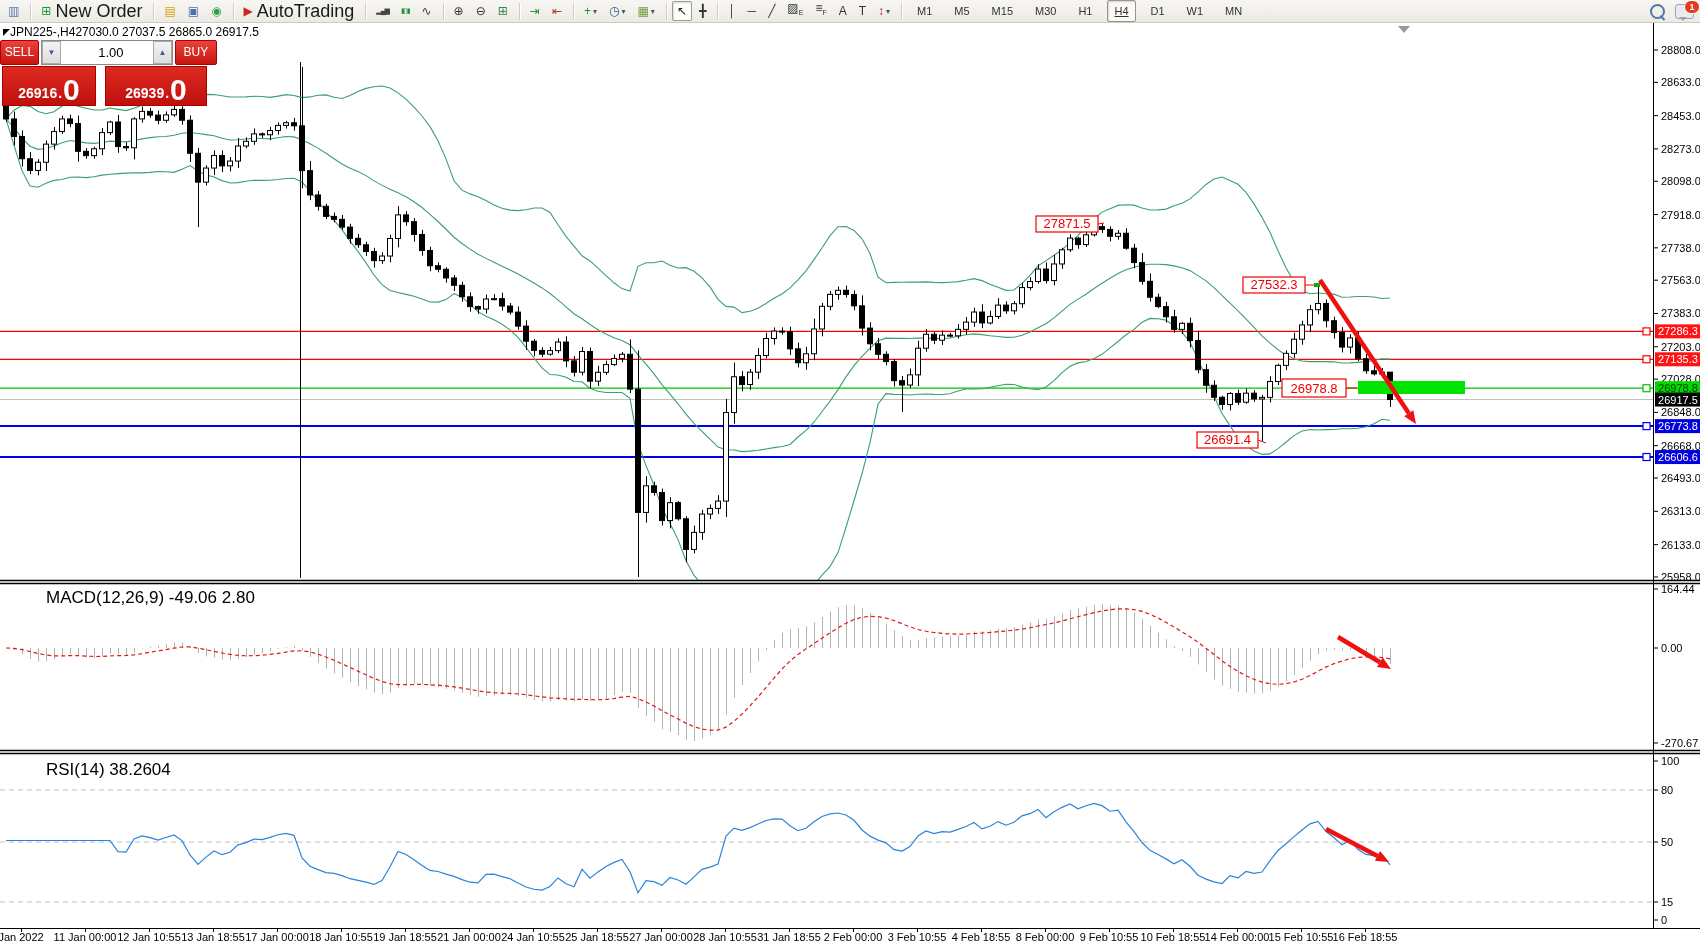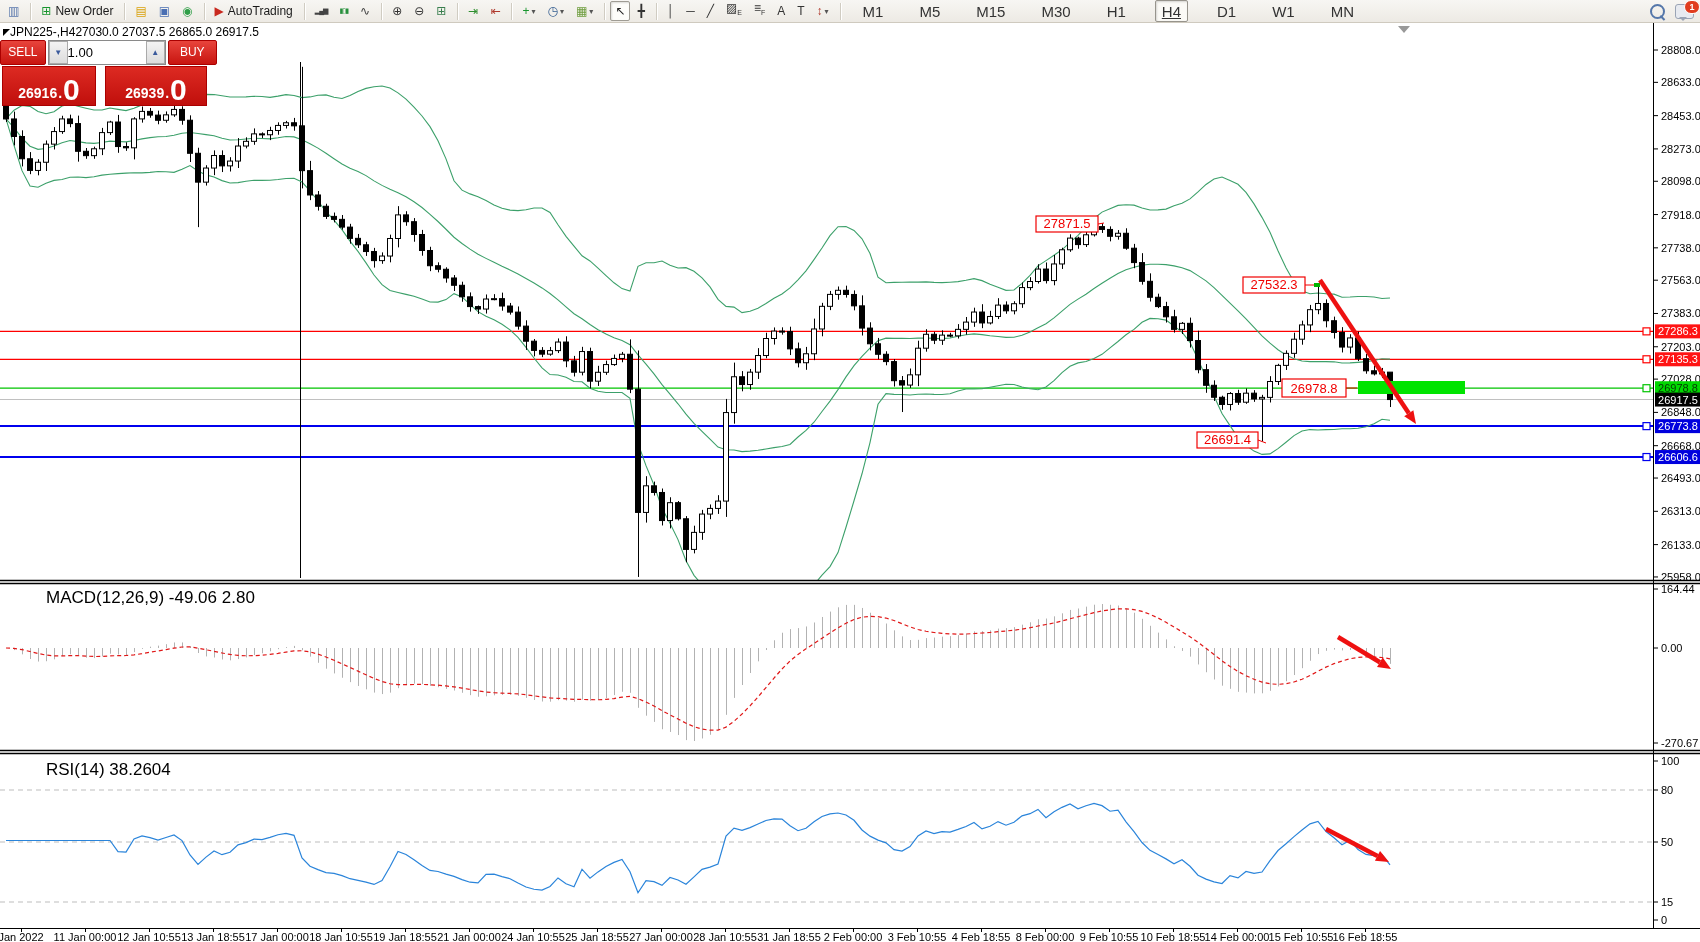--- a/index.html
+++ b/index.html
@@ -8,23 +8,23 @@
   
   #toolbar{position:absolute;left:0;top:0;width:1700px;height:22px;background:linear-gradient(#f7f6f3,#edeae4);
            border-bottom:1px solid #cfcabf;display:flex;align-items:center;z-index:5;font-size:12px;color:#222;}
   .tb-group{display:flex;align-items:center;height:22px;padding:0 2px;}
   .tb-sep{width:1px;height:17px;background:#d0ccc2;box-shadow:1px 0 0 #fff;margin:0 2px 0 3px;}
   .tb-btn{display:flex;align-items:center;height:18px;padding:0 4px;margin:0 1px;border:1px solid transparent;border-radius:2px;cursor:default;}
   .tb-btn.active{background:#fdfdfa;border:1px solid #9f9c94;box-shadow:inset 1px 1px 2px #00000022;}
   .tb-glyph{font-size:12px;line-height:16px;}
   .tb-glyph.blocks{font-size:7px;letter-spacing:-1px;}
   .tb-glyph sub{font-size:7px;}
-  .tb-label{margin-left:4px;font-size:12px;color:#1a1a1a;white-space:nowrap;}
+  .tb-label{margin-left:4px;font-size:18px;color:#1a1a1a;white-space:nowrap;}
   .tb-caret{font-size:8px;color:#555;margin-left:2px;}
-  .tf-btn{font-size:15px;padding:1px 6px;margin:11px;border:1px solid transparent;color:#333;}
+  .tf-btn{font-size:11px;padding:1px 6px;margin:4px;border:1px solid transparent;color:#333;}
   .tf-btn.active{background:#fbfaf6;border:1px solid #97948c;box-shadow:inset 1px 1px 2px #00000026;text-decoration:underline;}
   #tb-right{position:absolute;right:6px;top:0;height:22px;display:flex;align-items:center;gap:10px;}
   #search-icon{position:relative;width:11px;height:11px;border:2px solid #5577aa;border-radius:50%;}
   #search-icon::after{content:"";position:absolute;left:9px;top:9px;width:6px;height:2px;background:#5577aa;transform:rotate(45deg);transform-origin:0 0;}
   #chat-icon{position:relative;width:17px;height:13px;background:#e7eaf0;border:1px solid #9aa4b5;border-radius:3px;}
   #chat-icon::after{content:"";position:absolute;left:3px;top:12px;border:4px solid transparent;border-top-color:#9aa4b5;}
   #chat-badge{position:absolute;right:-7px;top:-5px;min-width:12px;height:12px;border-radius:7px;background:#e03c1e;color:#fff;
               font-size:9px;line-height:12px;text-align:center;padding:0 1px;font-weight:bold;border:1px solid #fff;}
   
   #chart-svg{position:absolute;left:0;top:0;z-index:1;}
@@ -33,21 +33,21 @@
   #macd-label,#rsi-label{position:absolute;left:2px;z-index:2;font-size:17px;color:#000;padding-left:44px;}
   #macd-label{top:588px;} #rsi-label{top:760px;text-align:right;}
   
   #trade-panel{position:absolute;left:0px;top:40px;width:217px;z-index:3;}
   .tp-row1{display:flex;align-items:stretch;height:25px;}
   .tp-btn{width:46px;background:linear-gradient(#e8443c,#c81510);color:#fff;border:1px solid #a00;border-radius:2px;
           font-size:12px;text-align:center;line-height:23px;cursor:default;}
   .tp-lot{display:flex;flex:0 0 auto;margin:0 2px;border:1px solid #8a8a8a;background:#fff;height:23px;}
   .tp-spin{width:17px;background:linear-gradient(#f4f4f4,#dcdcdc);border:1px solid #aaa;color:#3a5a9c;font-size:8px;
            line-height:21px;text-align:center;cursor:default;}
-  .tp-val{width:72px;font-size:13px;line-height:23px;text-align:left;padding-right:6px;color:#000;background:#fff;}
+  .tp-val{width:72px;font-size:13px;line-height:23px;text-align:center;padding-right:6px;color:#000;background:#fff;padding-left:14px;}
   .tp-row2{display:flex;margin-top:1px;height:40px;}
   .tp-price{background:linear-gradient(#dd2a22,#c00f0c);border:1px solid #a00;color:#fff;display:flex;align-items:flex-end;
             justify-content:center;padding:0 4px 1px 4px;}
   .tp-price .main{font-size:14px;font-weight:bold;line-height:22px;}
   .tp-price .dot{font-size:14px;font-weight:bold;line-height:22px;margin:0 1px;}
   .tp-price .big{font-size:30px;font-weight:bold;line-height:28px;}
   #sell-price{width:84px;margin-left:2px;} #buy-price{width:92px;margin-left:9px;}
 </style>
 </head>
 <body>

